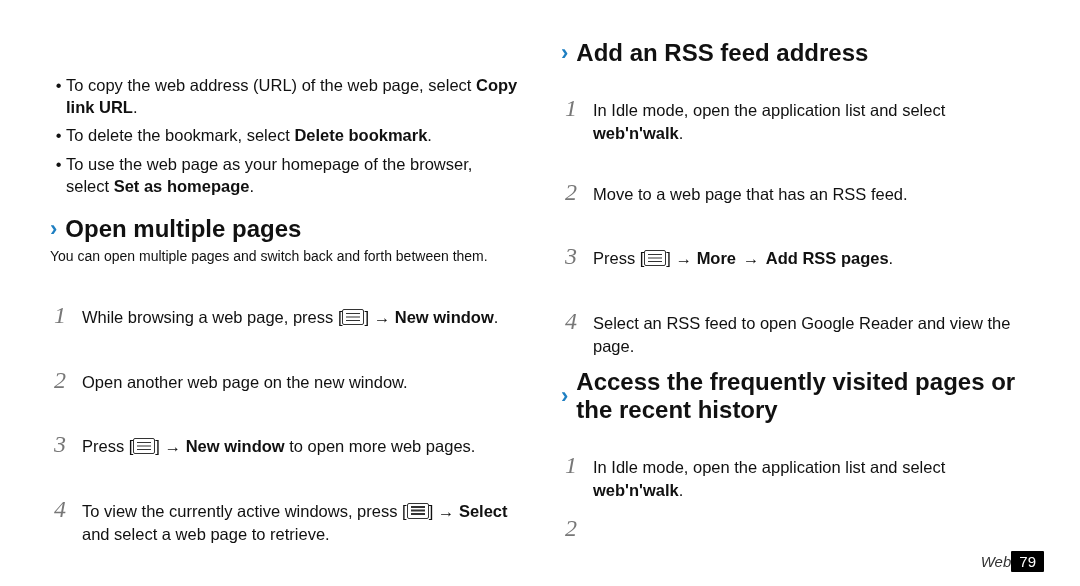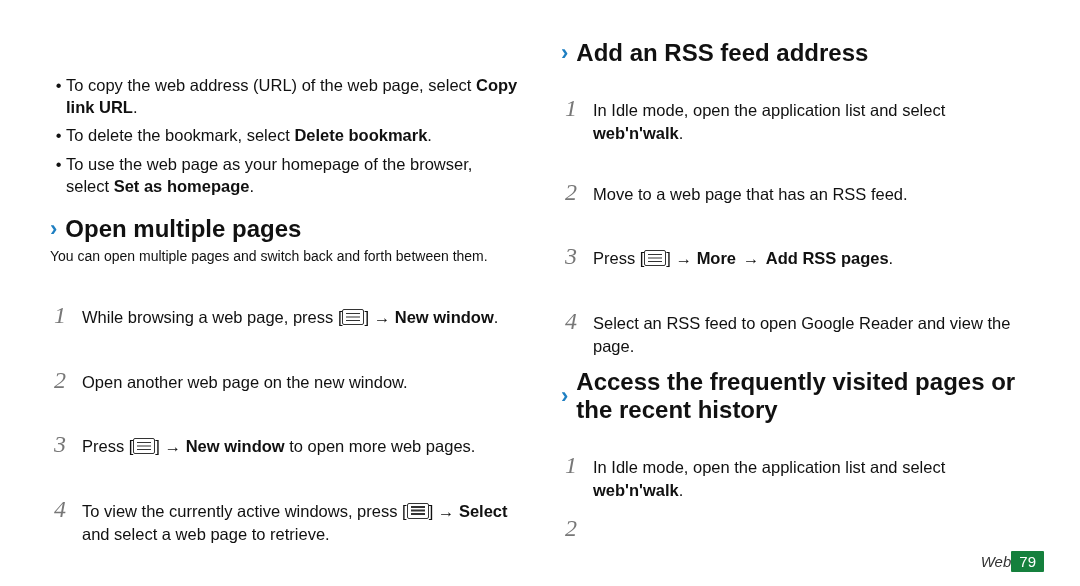--- a/index.html
+++ b/index.html
@@ -110,21 +110,21 @@
   .footer {
     position: absolute;
     bottom: 14px;
     right: 36px;
     display: flex;
     align-items: center;
     font-size: 15px;
   }
   .footer .section-name { font-style: italic; color: #333; }
   .footer .pagenum {
-    background: #15803d;
+    background: #000000;
     color: #fff;
     padding: 2px 8px;
     font-size: 15px;
     border-radius: 1px;
   }
   .arrow { padding: 0 2px; }
 </style>
 </head>
 <body>
 

